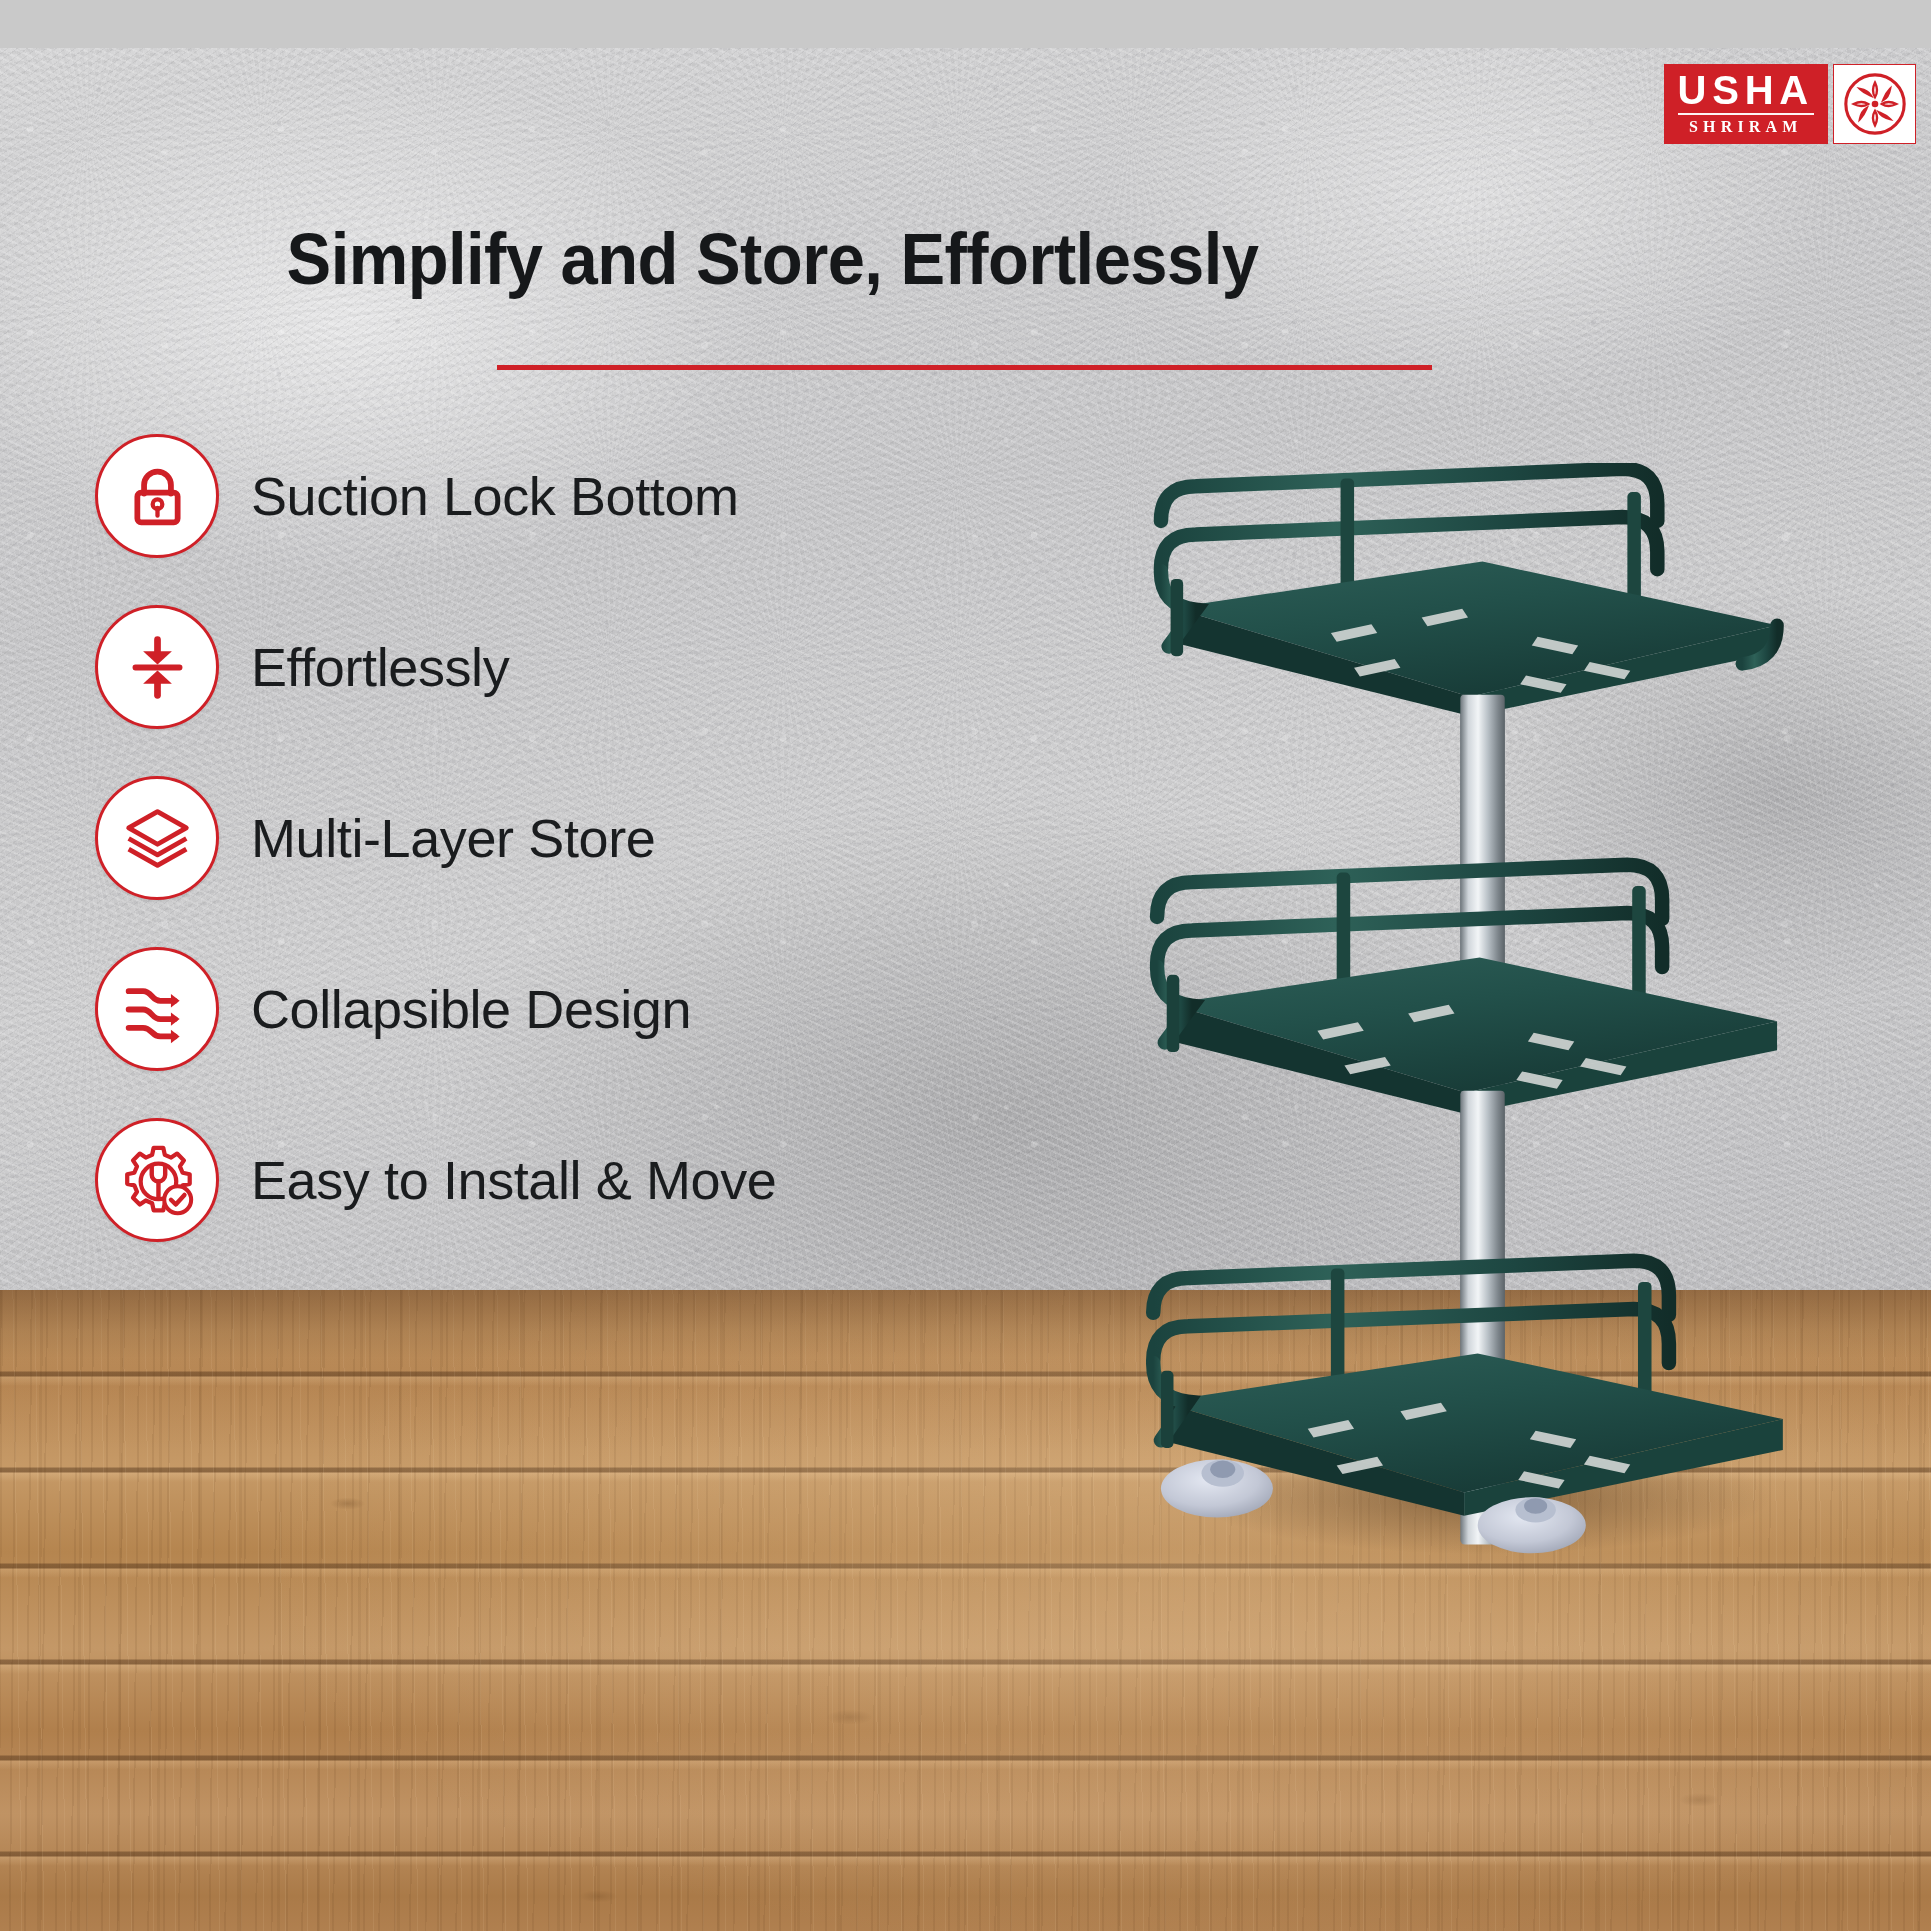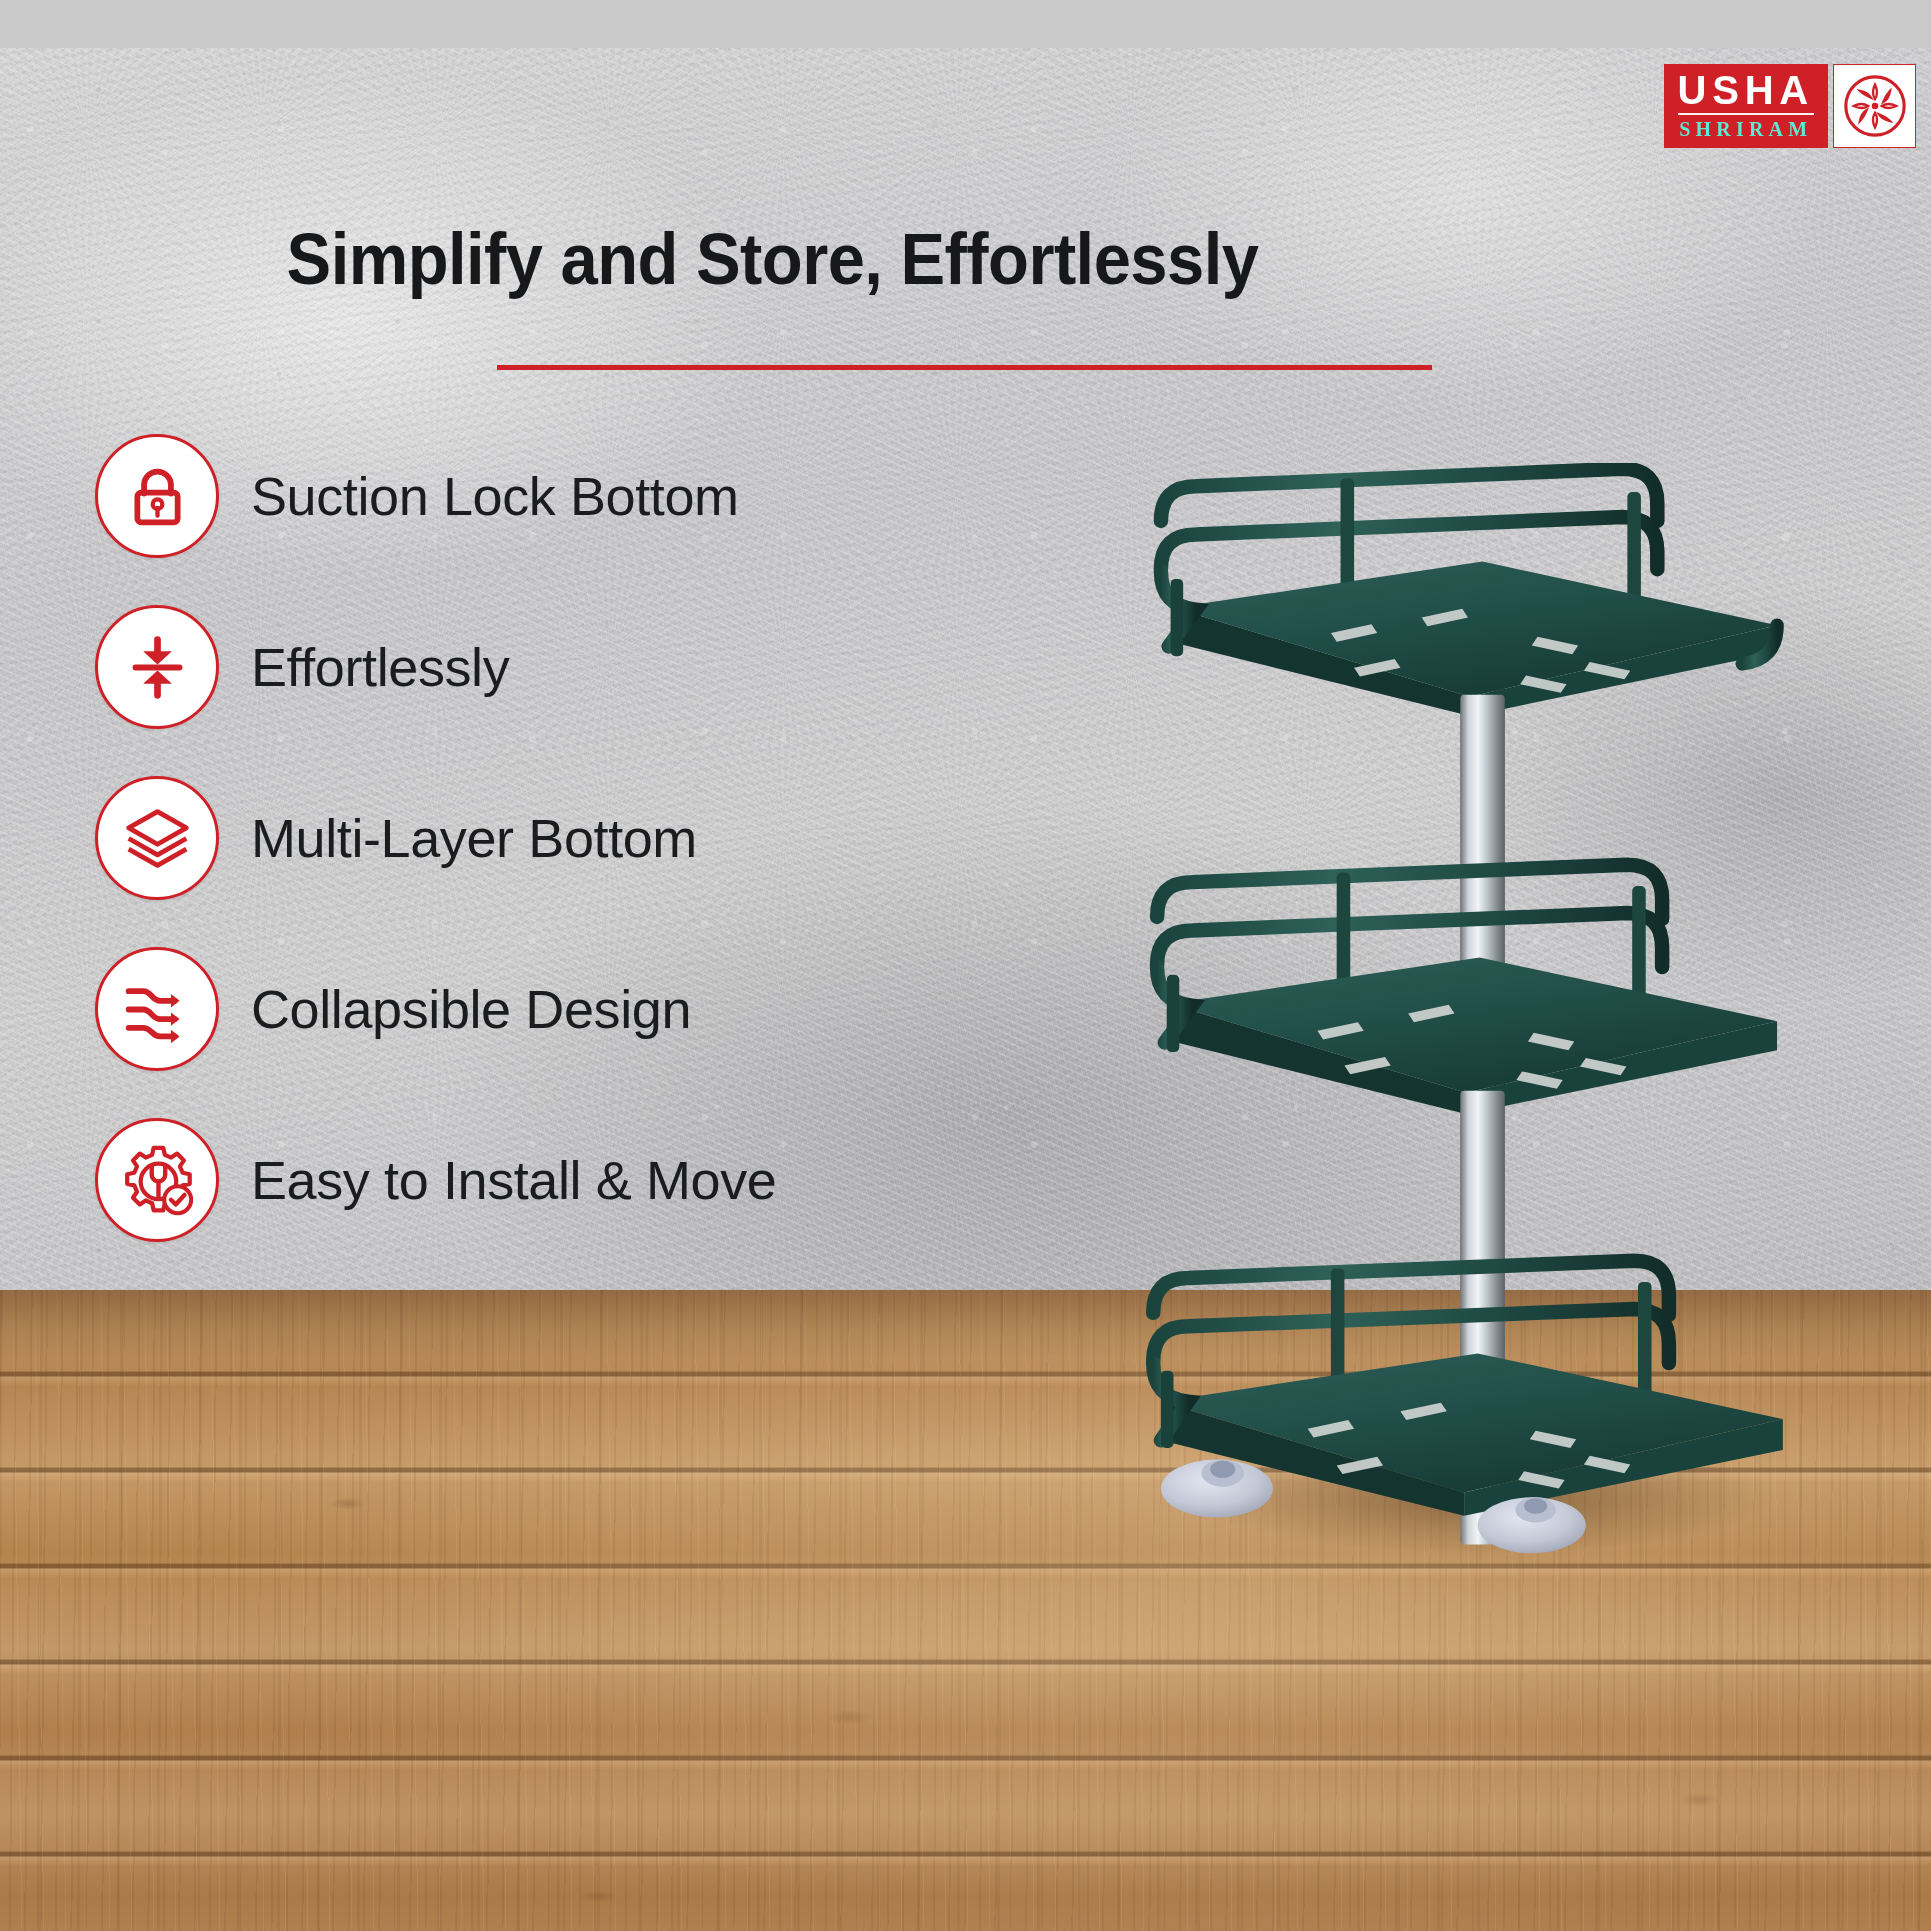--- a/index.html
+++ b/index.html
@@ -101,21 +101,21 @@
     padding: 6.8px 13.5px 8.7px 13.5px;
     display: flex; flex-direction: column; align-items: center; justify-content: center;
     min-width: 153px;
   }
   .logo-usha {
     color: #ffffff; font-size: 40px; font-weight: 700; letter-spacing: 5.8px;
     line-height: 0.96; font-family: "Liberation Sans", sans-serif;
   }
   .logo-rule { width: 100%; height: 1.9px; background: #ffffff; margin: 3.9px 0 3.9px 0; opacity: .95; }
   .logo-shriram {
-    color: #5eead4; font-size: 20px; font-weight: 700; letter-spacing: 5.2px;
+    color: #ffffff; font-size: 16px; font-weight: 700; letter-spacing: 5.2px;
     line-height: 1; font-family: "Liberation Serif", serif;
   }
   .logo-mark {
     background: #ffffff; border: 1.9px solid #cf2027;
     width: 83px; display: flex; align-items: center; justify-content: center;
   }
 
   
   .title {
     position: absolute; left: 0; top: 170px; width: 1545px;
@@ -233,21 +233,21 @@
     <div class="feature">
       <div class="f-icon">
         <svg width="73" height="73" viewBox="0 0 76 76">
           <g fill="none" stroke="#cf2027" stroke-width="5" stroke-linejoin="round">
             <path d="M38 10 L68 27 L38 44 L8 27 Z"></path>
             <path d="M8 38 L38 55 L68 38"></path>
             <path d="M8 49 L38 66 L68 49"></path>
           </g>
         </svg>
       </div>
-      <div class="f-label">Multi-Layer Bottom</div>
+      <div class="f-label">Multi-Layer Store</div>
     </div>
 
     <div class="feature">
       <div class="f-icon">
         <svg width="75" height="75" viewBox="0 0 78 78">
           <g fill="none" stroke="#cf2027" stroke-width="6" stroke-linecap="round">
             <path d="M9 20 H24 c9 0 9 10 18 10 h15"></path>
             <path d="M9 39 H24 c9 0 9 10 18 10 h15"></path>
             <path d="M9 58 H24 c9 0 9 9 18 9 h15"></path>
           </g>

